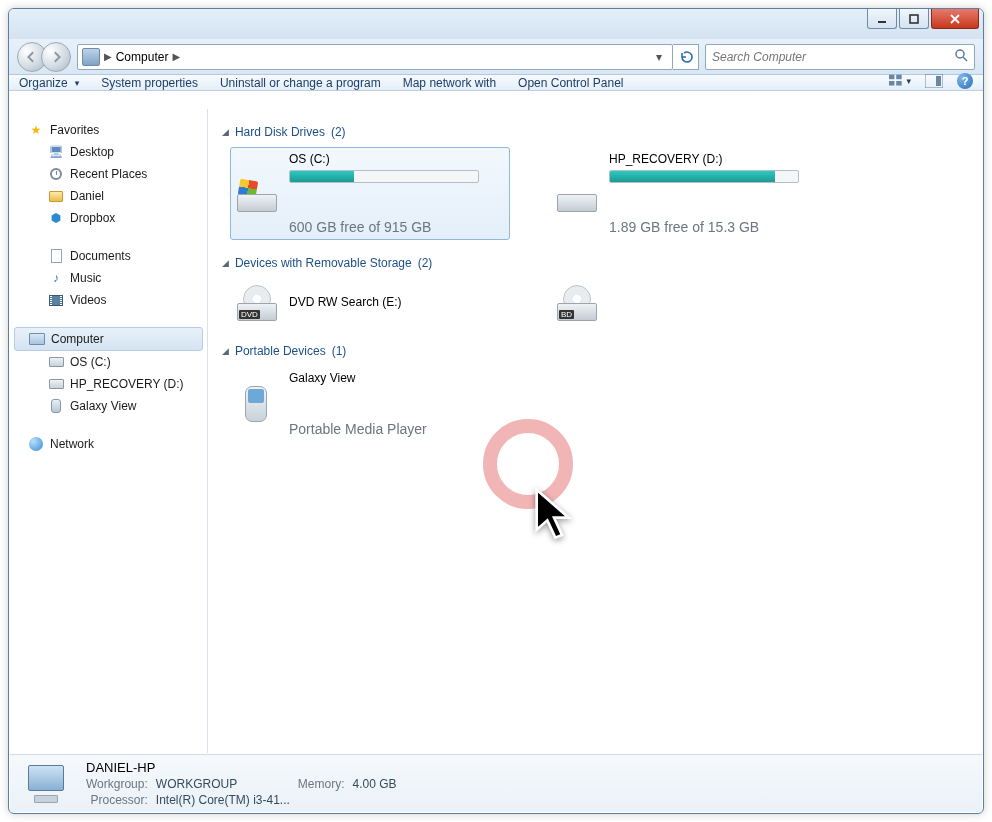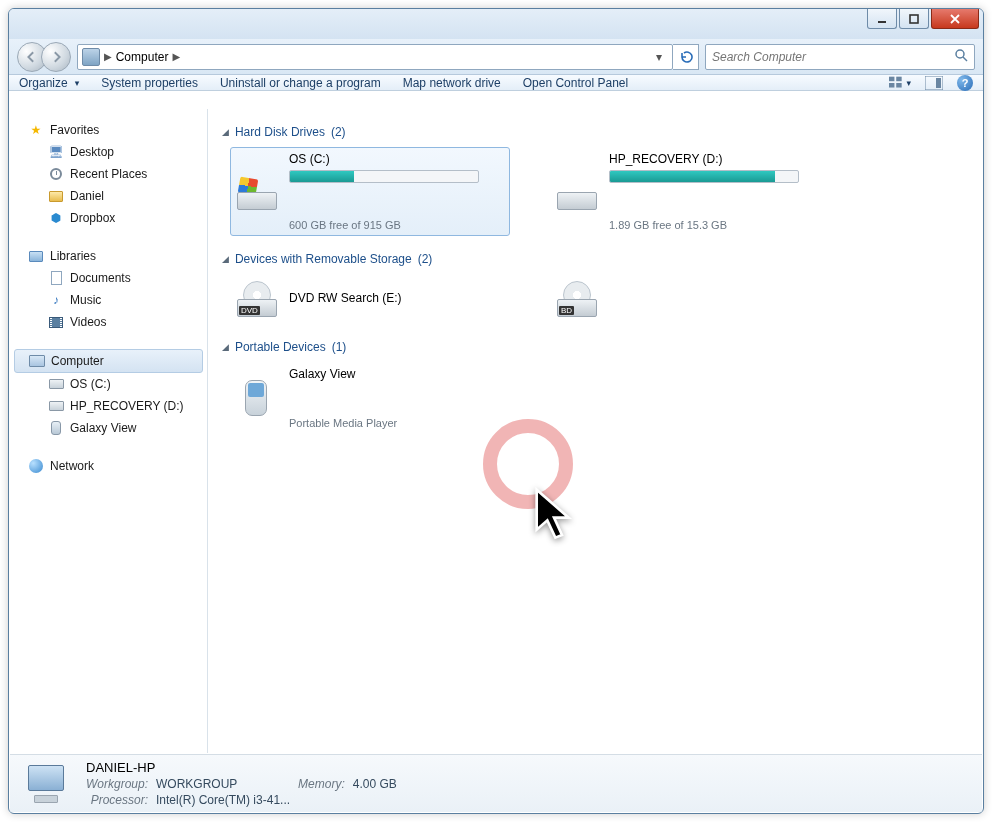--- a/index.html
+++ b/index.html
@@ -22,21 +22,21 @@
 .addressbar .crumb-sep { color:#555; margin:0 4px; font-size:10px; }
 .addressbar .crumb-text { color:#000; }
 .addressbar .spacer { flex:1; }
 .addressbar .drop { width:18px; text-align:center; color:#555; cursor:pointer; }
 .refresh-btn { width:26px; height:26px; border:1px solid #8fa7bf; border-left:none; background:#fff; display:flex; align-items:center; justify-content:center; margin-left:-6px; cursor:pointer; color:#2a5a9a; }
 .searchbox { width:270px; height:26px; border:1px solid #8fa7bf; background:#fff; border-radius:2px; display:flex; align-items:center; padding:0 6px; }
 .searchbox input { border:none; outline:none; flex:1; font-style:italic; color:#888; background:transparent; }
 .searchbox .mag { color:#5a7fa0; cursor:pointer; }
 
 
-.toolbar { height:16px; background:linear-gradient(to bottom,#f7fbff,#e4eef8); border-bottom:1px solid #bfcfde; display:flex; align-items:center; padding:0 10px; gap:22px; color:#1d3f66; }
+.toolbar { height:16px; background:linear-gradient(to bottom,#f7fbff,#e4eef8); border-bottom:1px solid #bfcfde; display:flex; align-items:flex-end; padding:0 10px; gap:22px; color:#1d3f66; }
 .toolbar .tb-item { cursor:pointer; display:flex; align-items:center; gap:4px; }
 .toolbar .tb-drop::after { content:"▾"; font-size:9px; margin-left:3px; color:#1d3f66; }
 .toolbar .right { margin-left:auto; display:flex; align-items:center; gap:12px; }
 .toolbar .iconbtn { width:22px; height:18px; display:flex; align-items:center; justify-content:center; cursor:pointer; }
 .help-icon { width:16px; height:16px; border-radius:50%; background:radial-gradient(circle at 30% 30%,#7fb8ea,#2a6db8); color:#fff; font-weight:bold; font-size:11px; display:flex; align-items:center; justify-content:center; }
 
 
 .body { position:absolute; top:100px; left:1px; right:1px; bottom:60px; display:flex; background:#fff; }
 .sidebar { width:198px; border-right:1px solid #d9e2ea; overflow-y:auto; padding:10px 4px; }
 .tree-group { margin-bottom:16px; }
@@ -74,33 +74,33 @@
 .tile.selected { border:1px solid #8fb8e0; background:linear-gradient(to bottom,#f2f8fe,#e4eff9); }
 .drive-icon { width:44px; height:40px; position:relative; flex-shrink:0; }
 .hdd-body { position:absolute; bottom:2px; left:2px; right:2px; height:18px; background:linear-gradient(to bottom,#eef2f5,#c4ccd3); border:1px solid #9aa5b0; border-radius:2px; }
 .hdd-win { position:absolute; left:4px; top:6px; width:18px; height:16px; background:conic-gradient(#e84a2e 0 25%,#6db82e 0 50%,#2e7ad8 0 75%,#f5c82e 0); border-radius:2px; transform:rotate(10deg); }
 .dvd-disc { position:absolute; top:2px; left:8px; width:28px; height:28px; border-radius:50%; background:radial-gradient(circle,#fff 0 18%,transparent 18% 22%,#e8ecef 22% 100%); border:1px solid #bac4cd; }
 .dvd-label { position:absolute; bottom:4px; left:4px; font-size:8px; background:#333; color:#fff; padding:0 2px; border-radius:1px; }
 .mp-body { position:absolute; left:10px; top:2px; width:22px; height:36px; background:linear-gradient(to bottom,#f0f4f7,#c8d2da); border:1px solid #9aa5b0; border-radius:7px; }
 .mp-screen { position:absolute; left:13px; top:5px; width:16px; height:14px; background:#6ea8d8; border-radius:2px; }
 .tile-info { flex:1; min-width:0; }
 .tile-name { color:#000; margin-bottom:3px; }
-.tile-sub { color:#6a7682; font-size:11px;margin-top:36px; }
+.tile-sub { color:#6a7682; font-size:14px;margin-top:36px; }
 .capacity-bar { width:190px; height:13px; border:1px solid #b4bec8; background:#f4f6f8; border-radius:2px; overflow:hidden; margin:4px 0 3px 0; }
 .capacity-fill { height:100%; background:linear-gradient(to bottom,#2fc8c0,#1a9a94); }
 .capacity-fill.full { background:linear-gradient(to bottom,#2fc8c0,#1a9a94); }
 
 
 .details { position:absolute; left:1px; right:1px; bottom:1px; height:58px; border-top:1px solid #d4dde5; background:linear-gradient(to bottom,#f6f9fc,#eaf1f7); display:flex; align-items:center; padding:6px 14px; gap:14px; }
 .details .big-icon { width:48px; height:42px; position:relative; }
 .big-monitor { position:absolute; left:4px; top:2px; width:36px; height:26px; background:linear-gradient(to bottom,#cde2f4,#8ab0d4); border:1px solid #5a7a9a; border-radius:2px; }
 .big-base { position:absolute; left:10px; bottom:2px; width:24px; height:8px; background:#c8d2da; border:1px solid #9aa5b0; border-radius:1px; }
 .details-grid { display:grid; grid-template-columns:auto auto auto auto; column-gap:8px; row-gap:2px; align-items:center; }
 .details .dn { color:#000; grid-column:1/3; font-size:13px; }
-.details .lbl { color:#6a7682; text-align:right;font-style:italic; }
+.details .lbl { color:#6a7682; text-align:right; }
 .details .val { color:#354a5e; }
 
 
 .cursor-ring { position:absolute; left:275px; top:310px; width:90px; height:90px; border-radius:50%; border:14px solid rgba(230,120,120,.55); pointer-events:none; }
 .cursor-arrow { position:absolute; left:325px; top:378px; pointer-events:none; filter:drop-shadow(0 2px 3px rgba(0,0,0,.4)); }
 .cursor-arrow svg { width:42px; height:56px; }
 </style>
 </head>
 <body>
 
@@ -158,21 +158,21 @@
             <path d="M9 9 L13 13" stroke="#5a7fa0" stroke-width="1.5"></path>
           </svg>
       </span>
     </div>
   </div>
 
   <div class="toolbar">
     <span class="tb-item tb-drop">Organize</span>
     <span class="tb-item">System properties</span>
     <span class="tb-item">Uninstall or change a program</span>
-    <span class="tb-item">Map network drive</span>
+    <span class="tb-item">Map network with</span>
     <span class="tb-item">Open Control Panel</span>
     <div class="right">
       <span class="iconbtn tb-drop">
         <svg width="16" height="14" viewBox="0 0 16 14">
             <rect x="0" y="0" width="6" height="5" fill="#6a86a2"></rect>
             <rect x="8" y="0" width="6" height="5" fill="#6a86a2"></rect>
             <rect x="0" y="7" width="6" height="5" fill="#6a86a2"></rect>
             <rect x="8" y="7" width="6" height="5" fill="#6a86a2"></rect>
           </svg>
       </span>
@@ -210,26 +210,20 @@
             </span>
             <span>Daniel</span>
           </div>
         <div class="tree-node">
             <span class="tree-icn i-dropbox">⬢</span>
             <span>Dropbox</span>
           </div>
       </div>
 
       <div class="tree-group">
-        <div class="tree-head">
-          <span class="tree-icn">
-              <span class="i-folder" style="background:linear-gradient(to bottom,#c8e0f4,#8ab4da);border-color:#5a8abc;"></span>
-            </span>
-          <span>Libraries</span>
-        </div>
         <div class="tree-node">
             <span class="tree-icn">
               <span class="i-doc"></span>
             </span>
             <span>Documents</span>
           </div>
         <div class="tree-node">
             <span class="tree-icn i-music">♪</span>
             <span>Music</span>
           </div>

